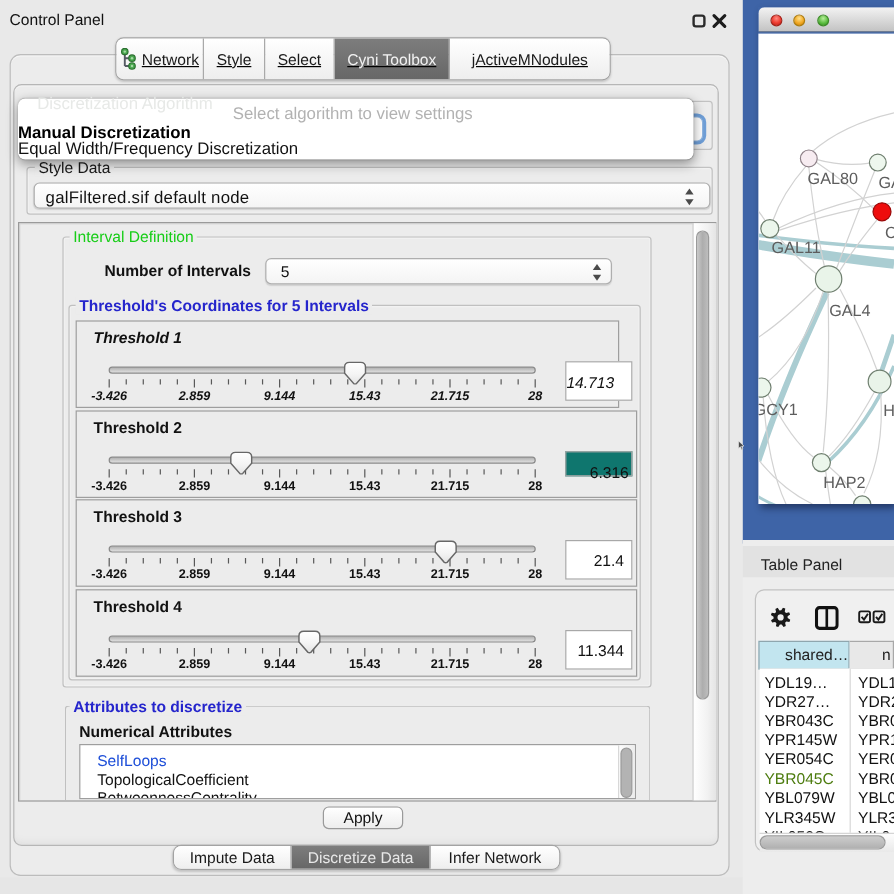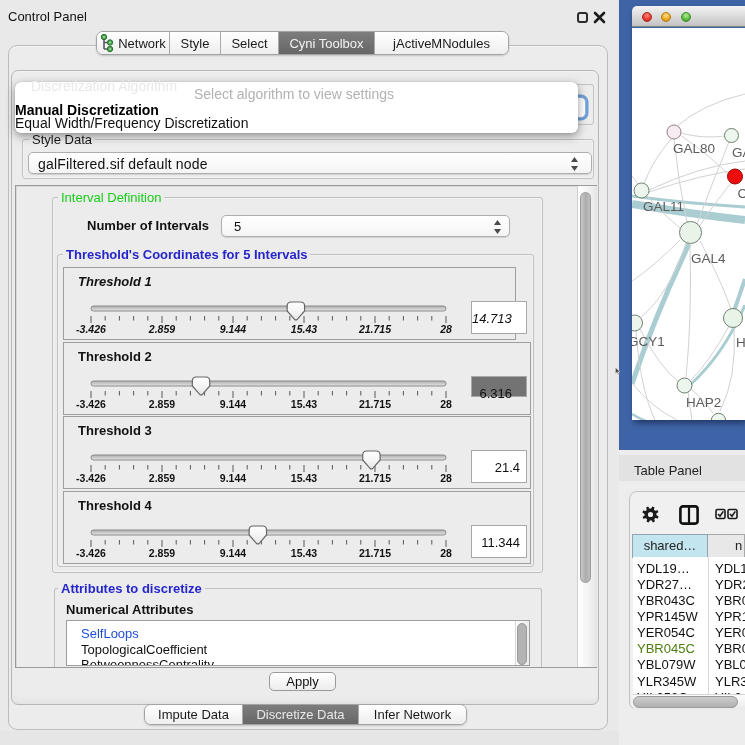--- a/index.html
+++ b/index.html
@@ -18,21 +18,21 @@
   <div class="abs" style="left:577px;top:12px;width:11px;height:11px;border:2px solid #2b2b2b;border-radius:3px;"></div>
   <svg class="abs" style="left:593px;top:11px;" width="13" height="13" viewBox="0 0 13 13">
     <path d="M2 2 L11 11 M11 2 L2 11" stroke="#1d1d1d" stroke-width="2.6" stroke-linecap="round"></path>
   </svg>
 
   <div class="abs" style="left:8px;top:45px;width:600px;height:685px;border:1px solid #bcbcbc;border-radius:9px;background:#ececec;box-shadow:inset 0 1px 0 #f6f6f6;"></div>
 
   <div class="abs" style="left:11px;top:70px;width:588px;height:635px;border:1px solid #b6b6b6;border-radius:7px;background:#ececec;box-shadow:inset 0 1px 0 #f4f4f4, inset 0 -6px 8px -6px #d8d8d8;"></div>
 
   <div class="abs" id="toptabs" style="left:96px;top:31px;height:24px;">
-      <div style="display:flex;height:24px;border:1px solid #a3a3a3;border-radius:7px;overflow:hidden;box-shadow:0 1px 2px rgba(0,0,0,0.18);">
+      <div style="display:flex;height:36px;border:1px solid #a3a3a3;border-radius:7px;overflow:hidden;box-shadow:0 1px 2px rgba(0,0,0,0.18);text-decoration:underline;">
         <div style="width:72px;background:linear-gradient(#ffffff,#eeeeee);color:#1a1a1a;font-size:13px;display:flex;align-items:center;justify-content:center;"><svg width="14" height="19" viewBox="0 0 14 19" style="margin-right:4px;">
             <path d="M4 5 L4 15 M4 8.5 L9.5 8.5 M4 15 L9.5 15" fill="none" stroke="#555a64" stroke-width="1.6"></path>
             <circle cx="4" cy="3" r="2.7" fill="#4aa84f" stroke="#2c7031" stroke-width="1"></circle>
             <circle cx="4" cy="3" r="1" fill="#a5d9a5"></circle>
             <circle cx="10" cy="8.5" r="2.7" fill="#4aa84f" stroke="#2c7031" stroke-width="1"></circle>
             <circle cx="10" cy="8.5" r="1" fill="#a5d9a5"></circle>
             <circle cx="10" cy="15" r="2.7" fill="#4aa84f" stroke="#2c7031" stroke-width="1"></circle>
             <circle cx="10" cy="15" r="1" fill="#a5d9a5"></circle>
           </svg>Network</div>
         <div style="width:51px;border-left:1px solid #a9a9a9;background:linear-gradient(#ffffff,#eeeeee);color:#1a1a1a;font-size:13px;display:flex;align-items:center;justify-content:center;">Style</div>
@@ -170,21 +170,21 @@
           <line x1="367.79999999999995" y1="48" x2="367.79999999999995" y2="52.5" stroke="#585858" stroke-width="1"></line>
           <line x1="382" y1="48" x2="382" y2="55" stroke="#585858" stroke-width="1"></line>
           <text x="27" y="65" font-size="10.5" font-weight="bold" text-anchor="middle" fill="#111" font-family="Liberation Sans">-3.426</text>
           <text x="98" y="65" font-size="10.5" font-weight="bold" text-anchor="middle" fill="#111" font-family="Liberation Sans">2.859</text>
           <text x="169" y="65" font-size="10.5" font-weight="bold" text-anchor="middle" fill="#111" font-family="Liberation Sans">9.144</text>
           <text x="240" y="65" font-size="10.5" font-weight="bold" text-anchor="middle" fill="#111" font-family="Liberation Sans">15.43</text>
           <text x="311" y="65" font-size="10.5" font-weight="bold" text-anchor="middle" fill="#111" font-family="Liberation Sans">21.715</text>
           <text x="382" y="65" font-size="10.5" font-weight="bold" text-anchor="middle" fill="#111" font-family="Liberation Sans">28</text>
           <path d="M 128.33589 43 L 128.33589 38 Q 128.33589 34 132.33589 34 L 141.73588999999998 34 Q 145.73588999999998 34 145.73588999999998 38 L 145.73588999999998 43 L 138.23588999999998 51.6 Q 137.03589 52.2 135.83589 51.6 Z" fill="url(#th2)" stroke="#676767" stroke-width="1.2"></path>
         </svg>
-        <div style="position:absolute;left:407px;top:33px;width:56px;height:21px;border:1px solid #a8a8a8;background:#737373;font-size:13px;color:#111;text-align:right;line-height:33px;padding-right:14px;">6.316</div>
+        <div style="position:absolute;left:407px;top:33px;width:56px;height:21px;border:1px solid #a8a8a8;background:#0f766e;font-size:13px;color:#111;text-align:right;line-height:33px;padding-right:2px;">6.316</div>
       </div>
       <div class="abs" style="left:63px;top:416px;width:468px;height:73px;border:1px solid #9e9e9e;">
         <div style="position:absolute;left:14px;top:6px;font-size:13px;font-weight:bold;color:#111;">Threshold 3</div>
         <svg width="468" height="73" style="position:absolute;left:0;top:0;">
           <rect x="27" y="38" width="355" height="5" rx="2.5" fill="url(#trk3)" stroke="#8a8a8a" stroke-width="1"></rect>
           <defs>
             <linearGradient id="trk3" x1="0" y1="0" x2="0" y2="1">
               <stop offset="0" stop-color="#adadad"></stop>
               <stop offset="1" stop-color="#e6e6e6"></stop>
             </linearGradient>
@@ -387,21 +387,21 @@
     <rect x="1.4" y="1.4" width="17.2" height="17.2" rx="2.5" fill="none" stroke="#111" stroke-width="2.6"></rect>
     <line x1="10" y1="1.4" x2="10" y2="18.6" stroke="#111" stroke-width="2.2"></line>
   </svg>
   <svg class="abs" style="left:715px;top:508px;" width="24" height="12" viewBox="0 0 24 12">
     <rect x="1" y="1.5" width="9" height="9" rx="1.5" fill="none" stroke="#1a1a1a" stroke-width="1.6"></rect>
     <path d="M3 6 L5 8.3 L8.3 3.4" fill="none" stroke="#1a1a1a" stroke-width="1.6"></path>
     <rect x="13" y="1.5" width="9" height="9" rx="1.5" fill="none" stroke="#1a1a1a" stroke-width="1.6"></rect>
     <path d="M15 6 L17 8.3 L20.3 3.4" fill="none" stroke="#1a1a1a" stroke-width="1.6"></path>
   </svg>
 
-  <div class="abs" style="left:632px;top:534px;width:76px;height:24px;background:#c2e5ef;border:1px solid #8fa6ae;text-align:center;font-size:13px;color:#222;line-height:22px;">shared…</div>
+  <div class="abs" style="left:632px;top:534px;width:76px;height:24px;background:#c2e5ef;border:1px solid #8fa6ae;text-align:right;font-size:13px;color:#222;line-height:22px;">shared…</div>
   <div class="abs" style="left:708px;top:534px;width:37px;height:24px;background:#e8e8e8;border:1px solid #a8a8a8;border-left:none;font-size:13px;color:#222;line-height:22px;"><span style="margin-left:27px;">n</span></div>
   <div class="abs" id="tbl" style="left:633px;top:557px;width:112px;height:137px;background:#fff;overflow:hidden;">
       <div style="position:absolute;left:4px;top:3.5px;font-size:13px;color:#111;">YDL19…</div>
       <div style="position:absolute;left:82px;top:3.5px;font-size:13px;color:#111;">YDL1</div>
       <div style="position:absolute;left:4px;top:19.65px;font-size:13px;color:#111;">YDR27…</div>
       <div style="position:absolute;left:82px;top:19.65px;font-size:13px;color:#111;">YDR2</div>
       <div style="position:absolute;left:4px;top:35.8px;font-size:13px;color:#111;">YBR043C</div>
       <div style="position:absolute;left:82px;top:35.8px;font-size:13px;color:#111;">YBR0</div>
       <div style="position:absolute;left:4px;top:51.949999999999996px;font-size:13px;color:#111;">YPR145W</div>
       <div style="position:absolute;left:82px;top:51.949999999999996px;font-size:13px;color:#111;">YPR1</div>

